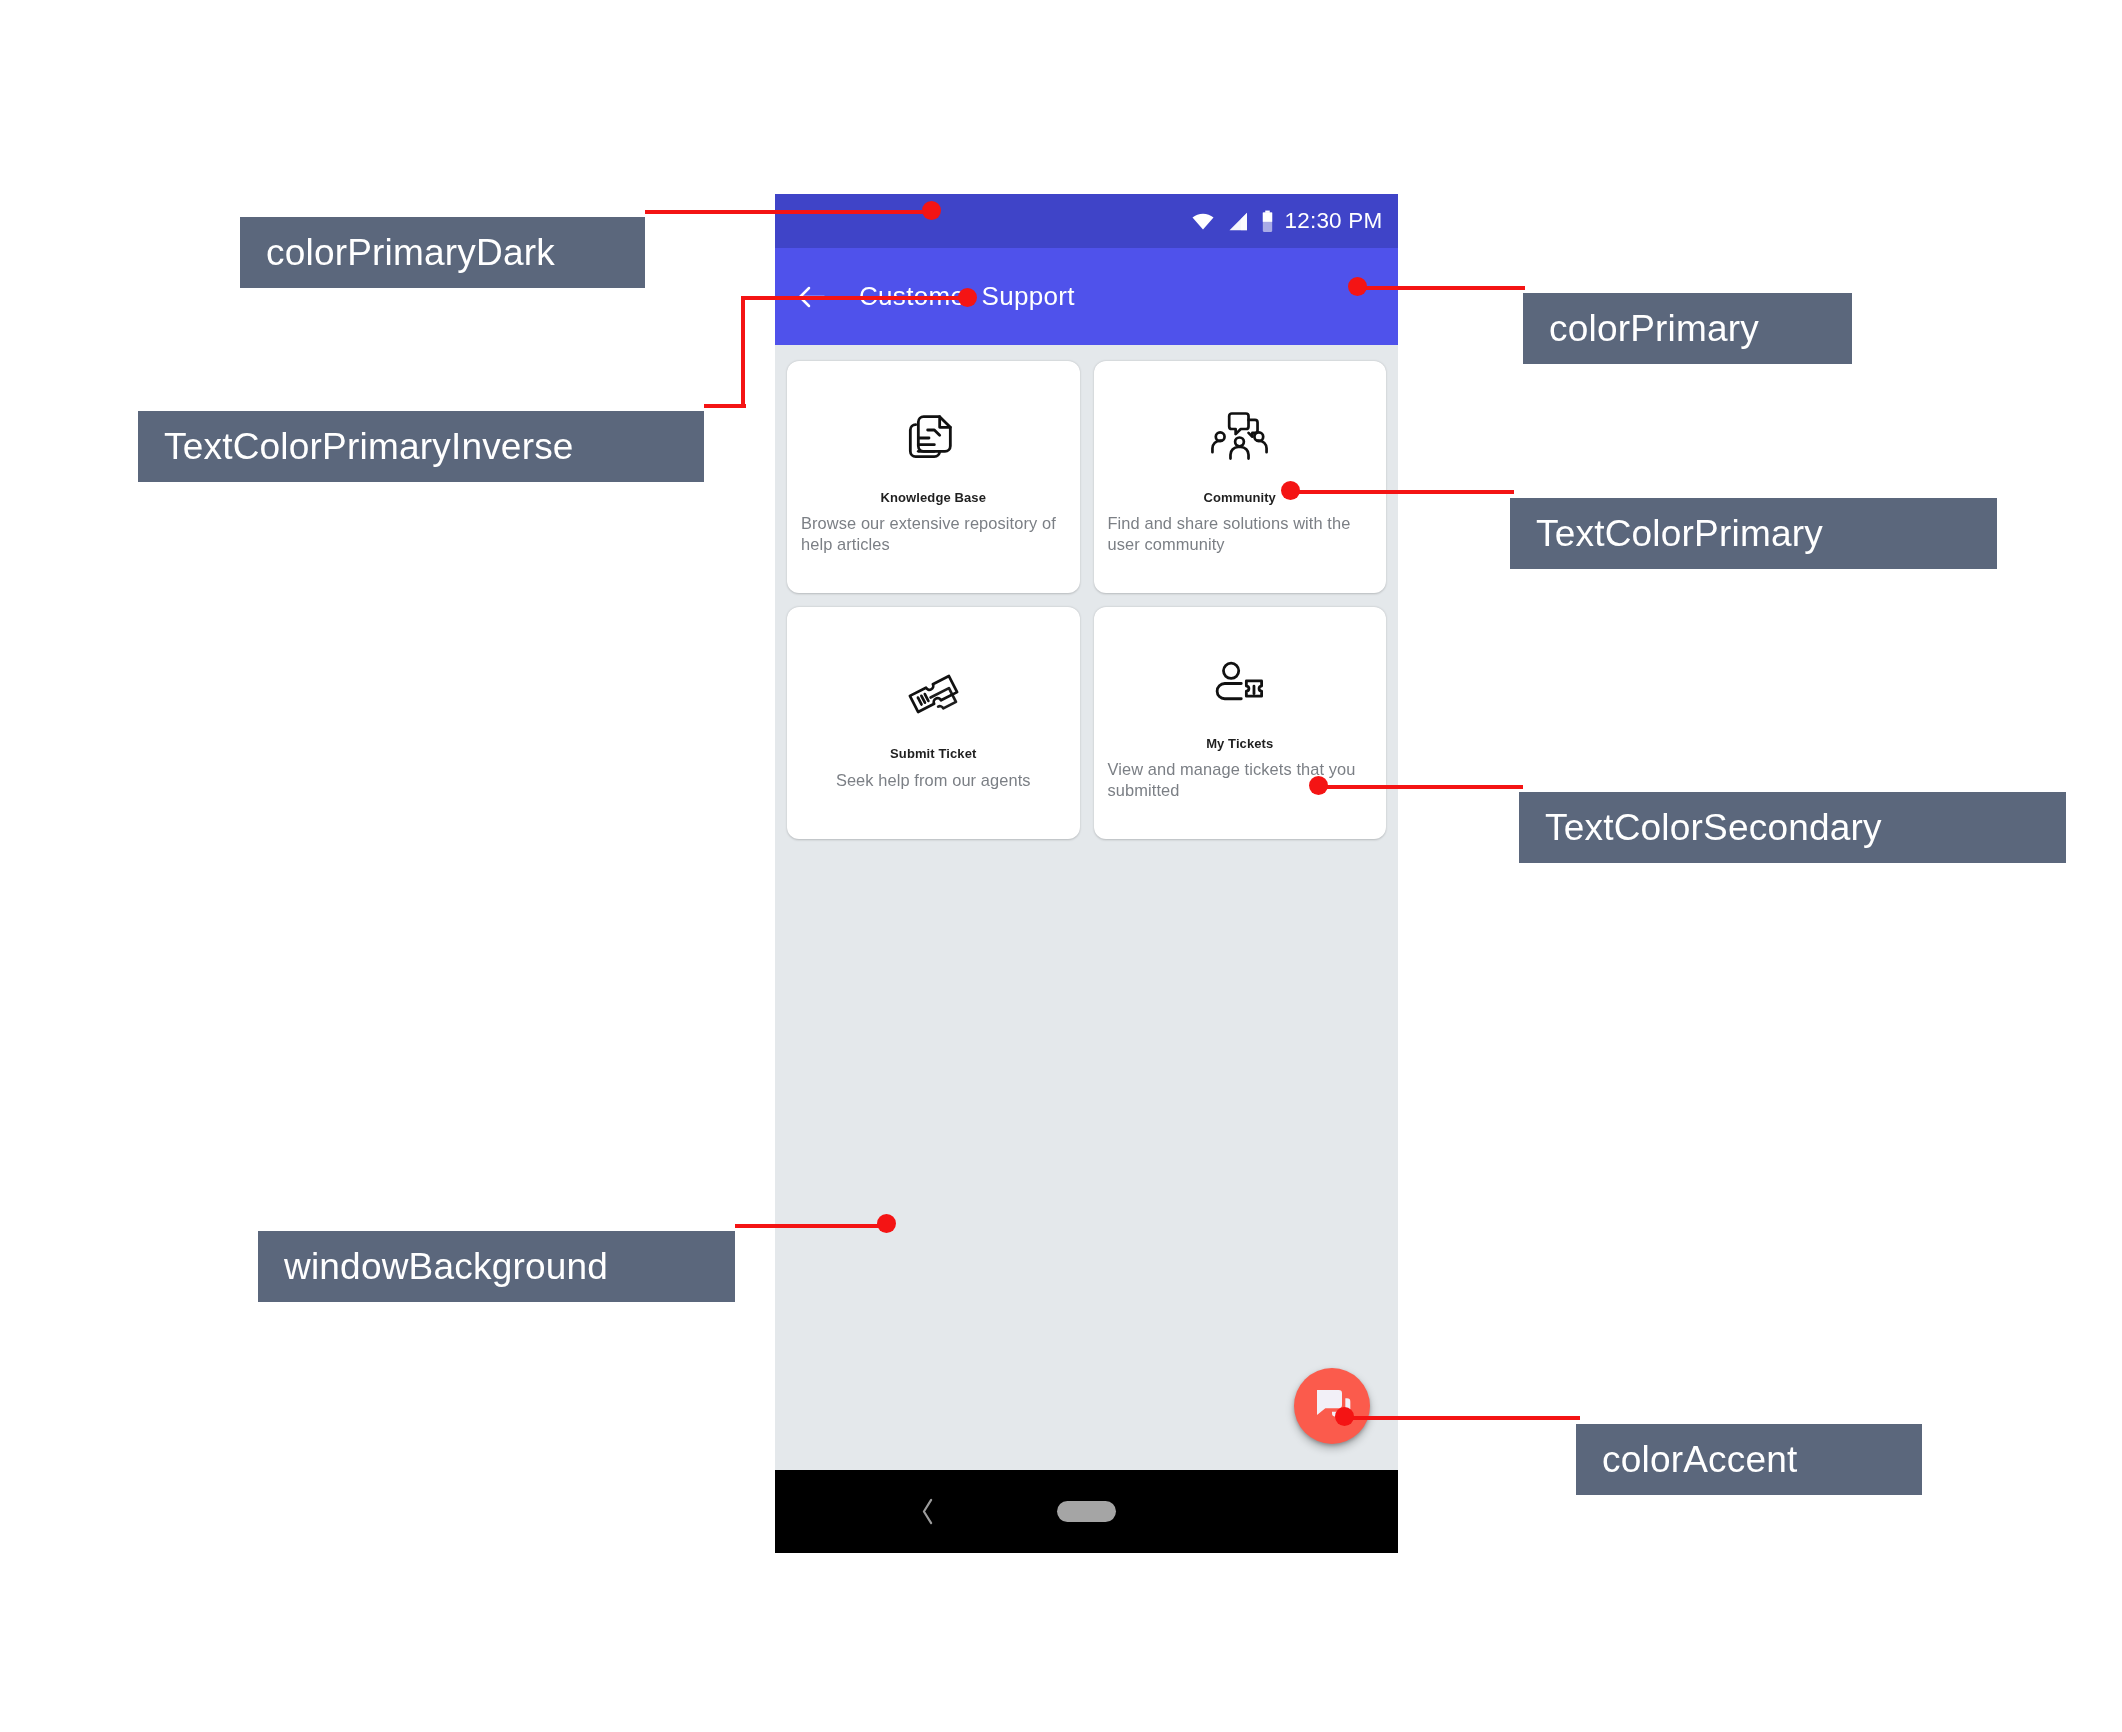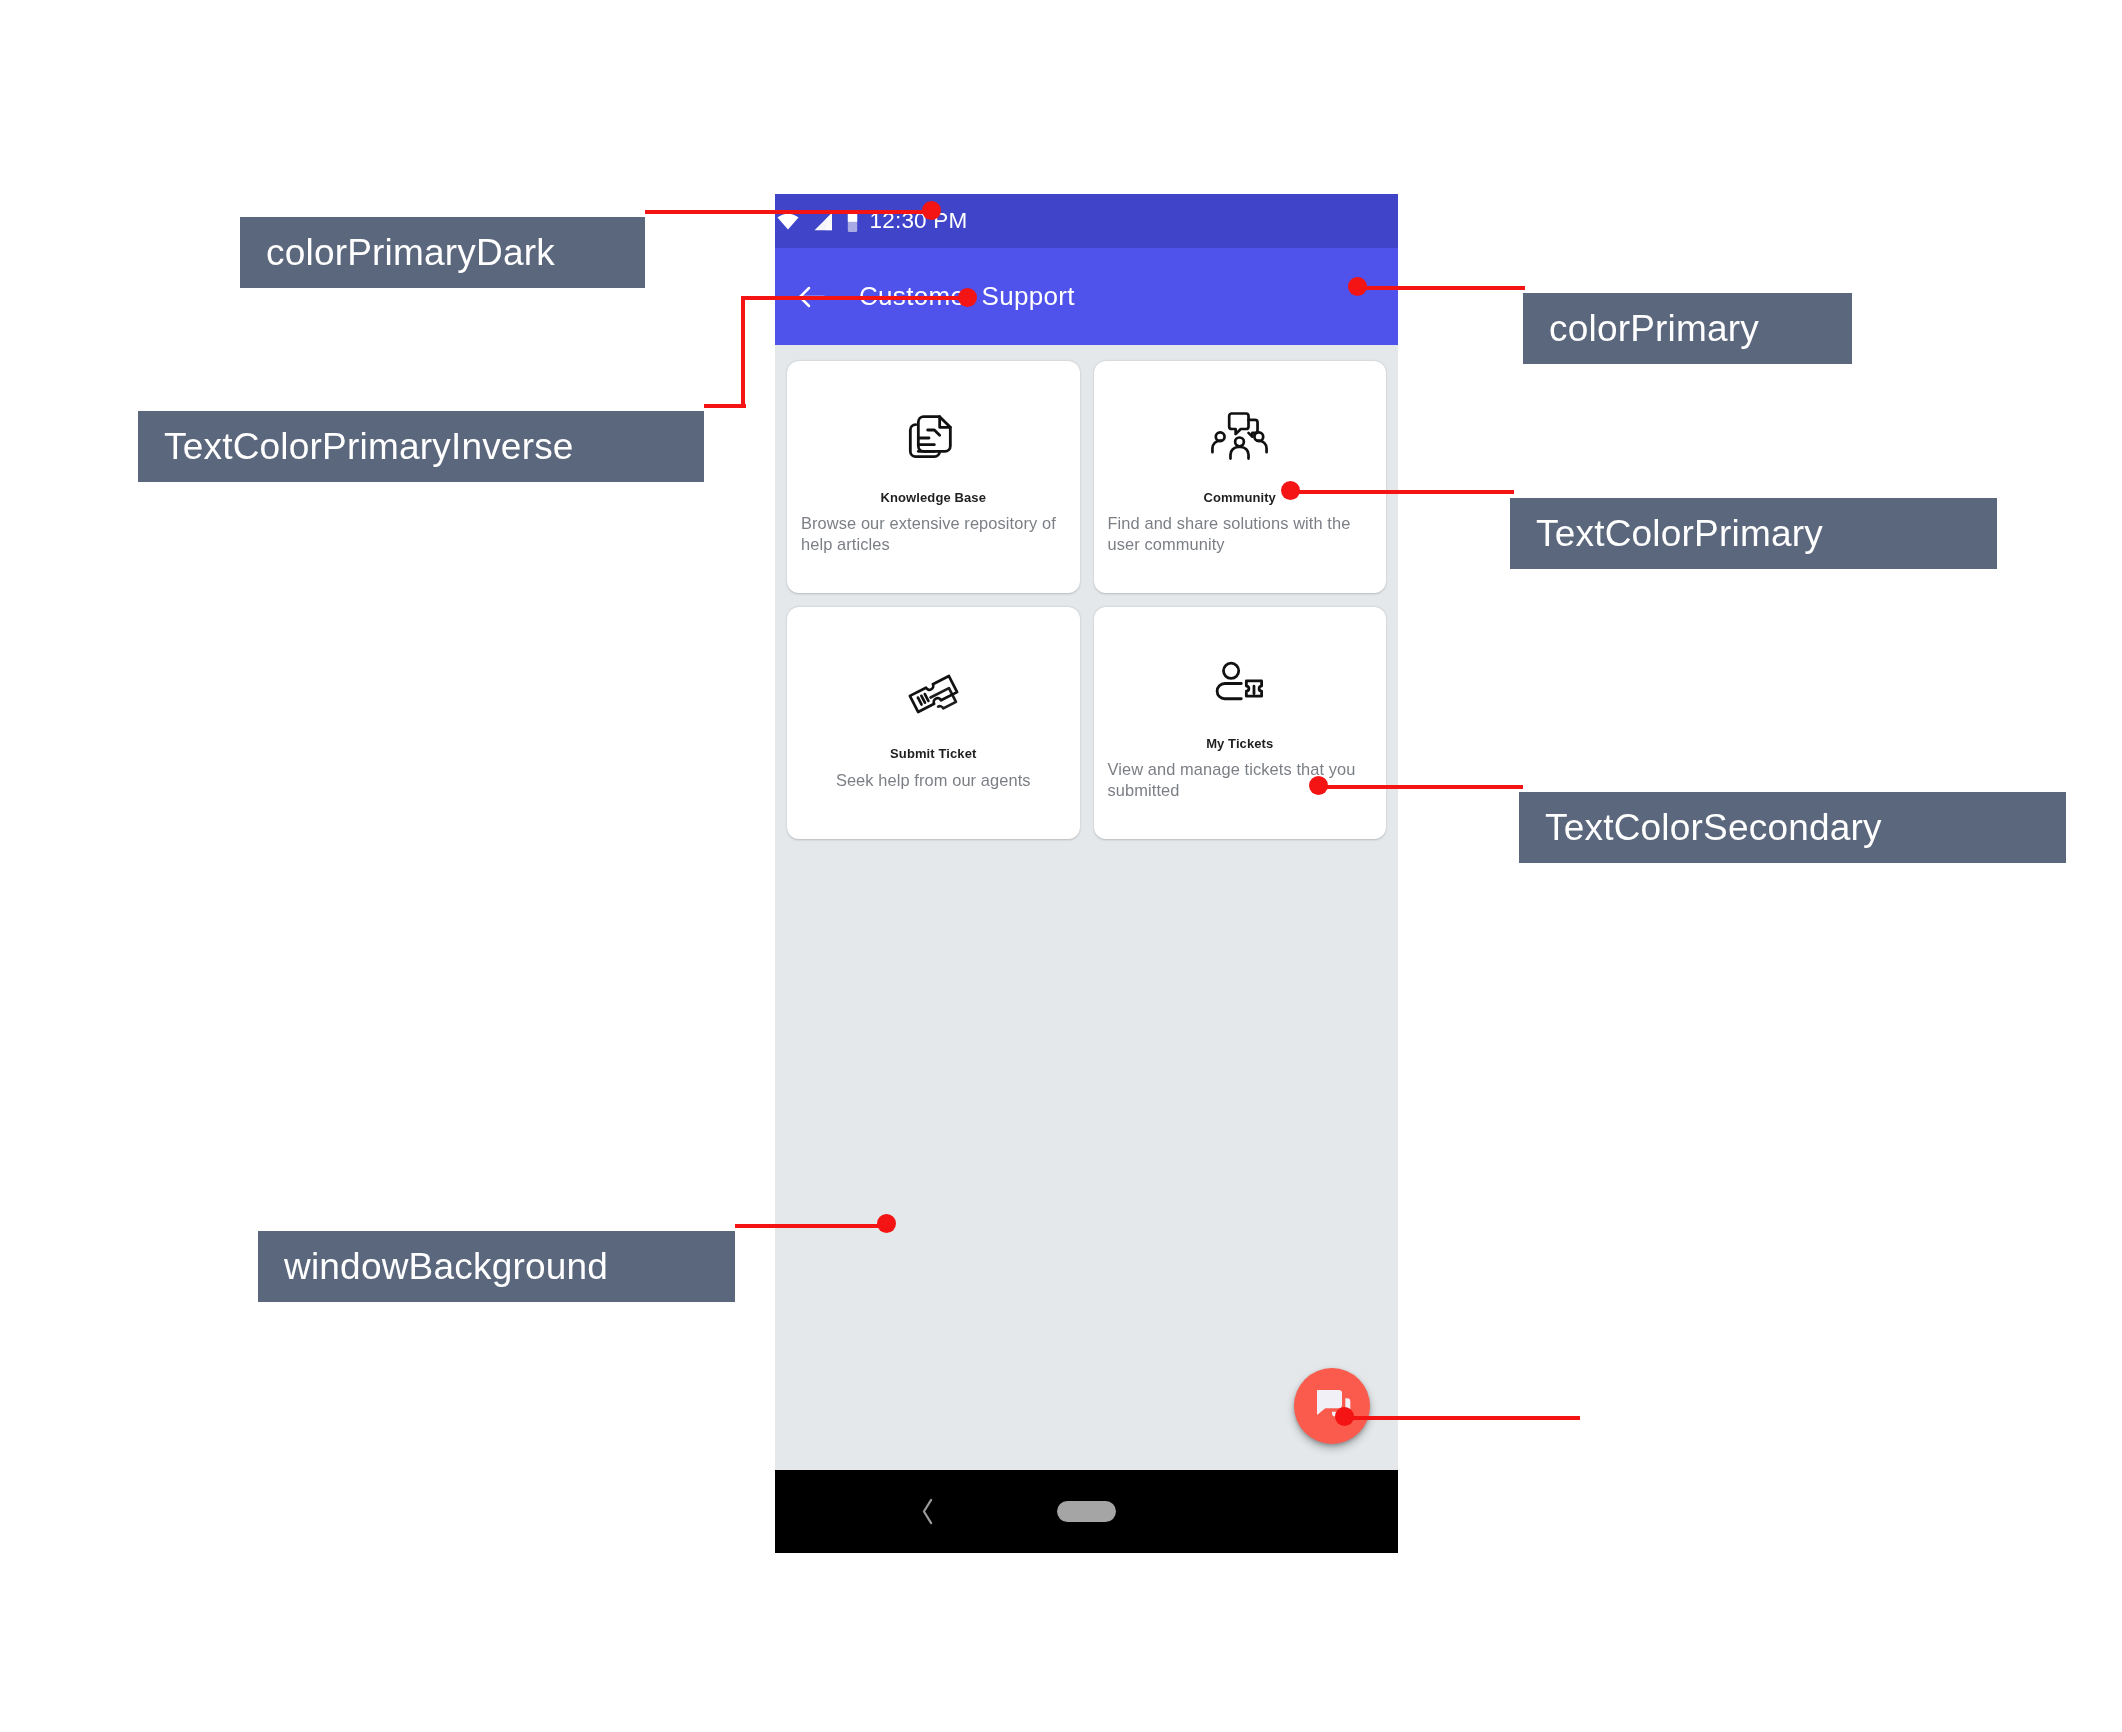--- a/index.html
+++ b/index.html
@@ -16,21 +16,21 @@
     position: absolute;
     left: 775px; top: 194px;
     width: 623px; height: 1359px;
     background: #E4E8EB;
     overflow: hidden;
   }
 
   
   .statusbar {
     height: 54px; background: #3F44C8;
-    display: flex; align-items: center; justify-content: flex-start;
+    display: flex; align-items: center; justify-content: flex-end;
     padding-right: 15.6px; gap: 11px;
   }
   .sb-icon { display: flex; align-items: center; }
   .sb-time {
     color: #ffffff; font-size: 22.5px; letter-spacing: 0.2px;
     font-family: "Liberation Sans", sans-serif;
   }
 
   
   .appbar {
@@ -260,17 +260,20 @@
   </div>
   <div class="leader h" style="left:1287px; top:490px; width:227px;"></div>
   <div class="dot" style="left:1281px; top:481px;"></div>
 
   <div class="ann-label" style="left:1519px; top:751px; width:547px; height:71px;">
     <span>TextColorSecondary</span>
   </div>
   <div class="leader h" style="left:1315px; top:785px; width:208px;"></div>
   <div class="dot" style="left:1309px; top:776px;"></div>
 
+  <div class="ann-label" style="left:1576px; top:1383px; width:346px; height:71px;">
+    <span>colorAccent</span>
+  </div>
   <div class="leader h" style="left:1341px; top:1416px; width:239px;"></div>
   <div class="dot" style="left:1335px; top:1407px;"></div>
 
 </div>
 
 
 </body></html>

